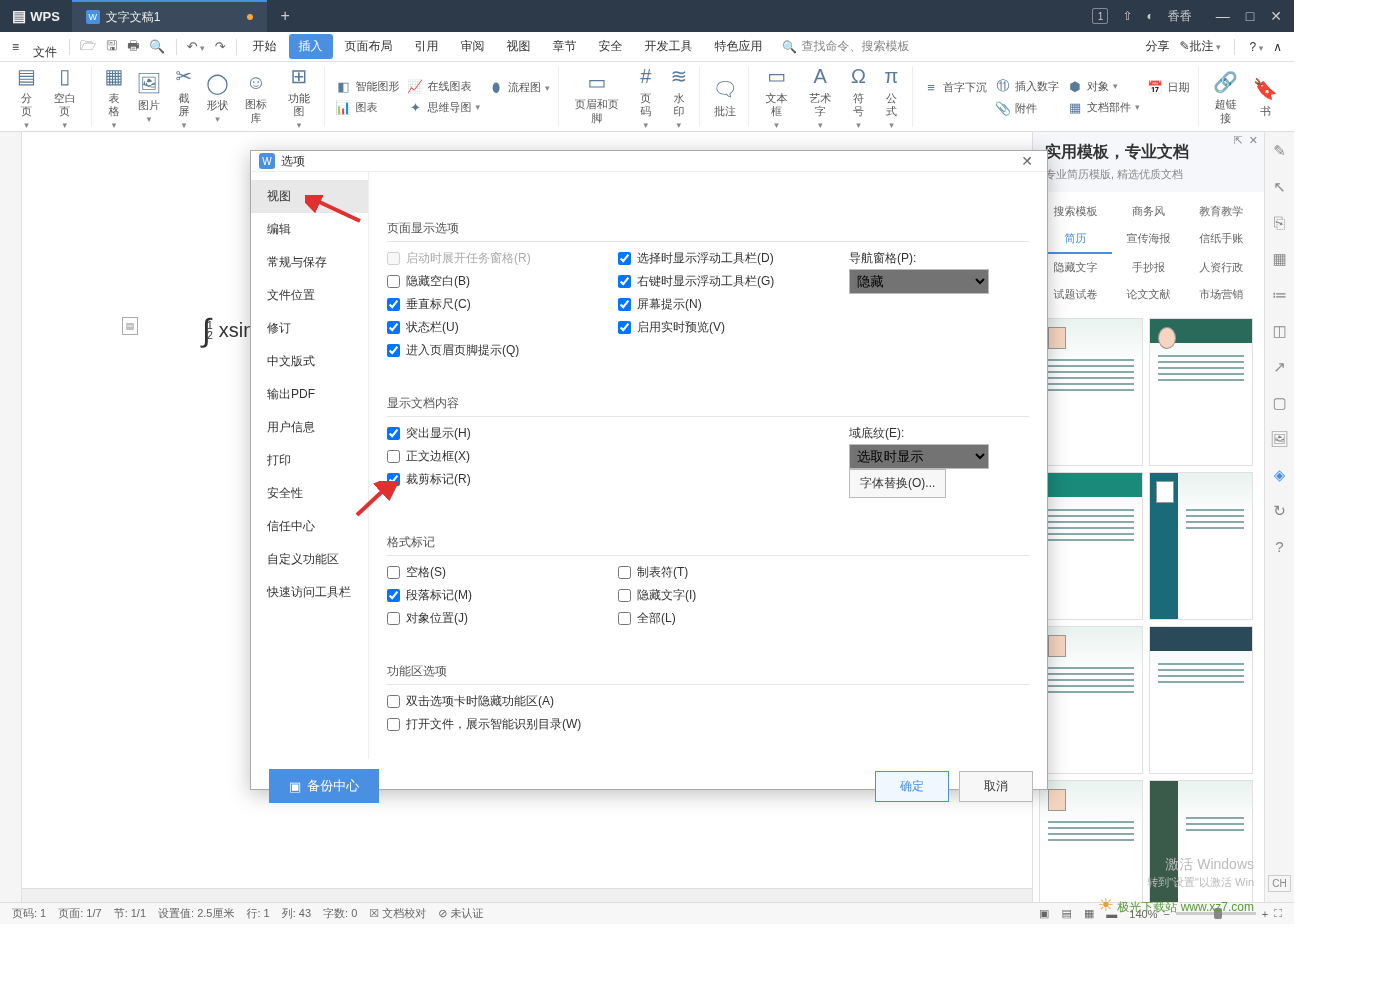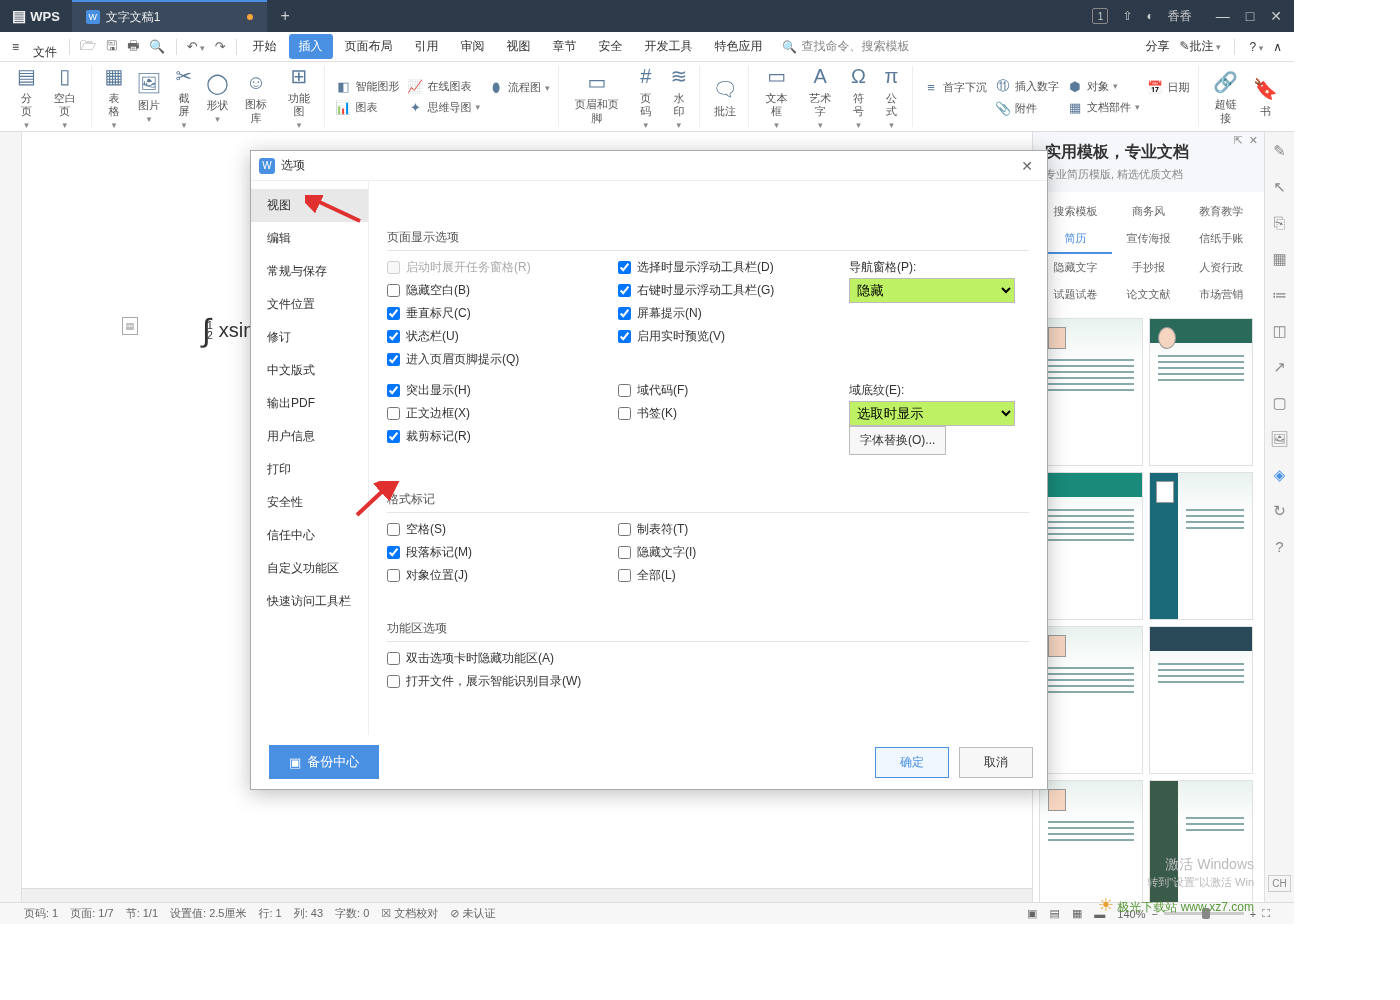--- a/index.html
+++ b/index.html
@@ -68,21 +68,21 @@
 .rightpanel .tmpl.alt .bar{ background:#2a6a5a;}
 .rightpanel .tmpl.side .bar{ width:28px; height:100%; background:#1a6a7a;}
 
 
 .sidebar-right { position:absolute; top:132px; right:0; bottom:22px; width:30px; background:#f5f5f5; border-left:1px solid #e0e0e0; display:flex; flex-direction:column; align-items:center; padding-top:10px; gap:18px; color:#888; font-size:15px;}
 .sidebar-right .sicon{ cursor:pointer;}
 .sidebar-right .sicon.active{ color:#4a90e2;}
 .sidebar-right .ch-label{ margin-top:auto; margin-bottom:10px; font-size:10px; border:1px solid #ccc; padding:2px 3px;}
 
 
-.statusbar { position:absolute; bottom:0; left:0; right:0; height:22px; background:#f7f7f7; border-top:1px solid #ddd; display:flex; align-items:center; font-size:11px; color:#666; padding:0 24px; gap:12px;}
+.statusbar { position:absolute; bottom:0; left:0; right:0; height:22px; background:#f7f7f7; border-top:1px solid #ddd; display:flex; align-items:center; font-size:11px; color:#666; padding:0 12px; gap:12px;}
 .statusbar .spacer{ flex:1;}
 .statusbar .zoom{ display:flex; align-items:center; gap:6px;}
 .statusbar .slider{ width:80px; height:3px; background:#ccc; position:relative;}
 .statusbar .slider .thumb{ position:absolute; left:48%; top:-4px; width:8px; height:11px; background:#888; border-radius:2px;}
 
 
 .dialog { position: absolute; left: 250px; top: 150px; width: 798px; height: 640px; background: #fff; border: 1px solid #aaa; box-shadow: 0 4px 20px rgba(0,0,0,0.25); display:flex; flex-direction:column;}
 .dialog .dlg-title { height: 30px; display: flex; align-items: center; padding: 0 8px; border-bottom: 1px solid #eee; }
 .dialog .dlg-title .dicon { width:16px; height:16px; background:#4a90e2; border-radius:3px; margin-right:6px; display:flex; align-items:center; justify-content:center; color:#fff; font-size:10px;}
 .dialog .dlg-title .close { margin-left:auto; cursor:pointer; font-size:14px; color:#666; padding: 2px 6px;}
@@ -93,21 +93,21 @@
 .dialog .dlg-content { flex:1; padding: 12px 18px; overflow:auto; font-size:12px;}
 .dialog .section-title { padding: 4px 0; border-bottom:1px solid #e5e5e5; margin-bottom:8px; color:#555;margin-top:32px;}
 .dialog .section { margin-bottom: 14px;}
 .dialog .row { display:flex; }
 .dialog .col { flex:1; display:flex; flex-direction:column; gap:6px;}
 .dialog .col3 { width:180px; display:flex; flex-direction:column; }
 .dialog label.chk { display:flex; align-items:center; gap:6px; cursor:pointer; color:#333;}
 .dialog label.chk input { width:13px; height:13px;}
 .dialog label.chk.disabled{ color:#aaa;}
 .dialog .field-label{ color:#333; margin-bottom:2px;}
-.dialog select { width: 166px; padding:3px; border:1px solid #bbb; background:#bef264;}
+.dialog select { width: 140px; padding:3px; border:1px solid #bbb; background:#737373;}
 .dialog .btn-sm { padding:5px 10px; border:1px solid #bbb; background:#f7f7f7; cursor:pointer; text-align:center; width:fit-content;}
 .dialog .dlg-footer { display:flex; padding: 10px 14px; gap:10px; border-top:0; align-items:center;}
 .dialog .backup-btn { background:#4a90e2; color:#fff; padding: 8px 20px; display:flex; align-items:center; gap:6px; cursor:pointer; margin-left:4px; font-size:13px;}
 .dialog .ok-btn { margin-left:auto; padding:6px 24px; border:1px solid #4a90e2; color:#4a90e2; background:#f0f7ff; cursor:pointer;}
 .dialog .cancel-btn { padding:6px 24px; border:1px solid #bbb; background:#f7f7f7; cursor:pointer;}
 
 
 .watermark{ position:absolute; right:40px; bottom:34px; font-size:14px; color:#bbb; pointer-events:none; text-align:right; line-height:1.4;}
 .site-logo{ position:absolute; right:40px; bottom:8px; font-size:12px; color:#5a9a3a;}
 .site-logo .sun{ color:#e8a030; font-size:18px;}
@@ -559,43 +559,34 @@
               </label>
             </div>
           <div class="col3">
             <div class="field-label">导航窗格(P):</div>
             <select><option>隐藏</option></select>
           </div>
         </div>
       </div>
 
       <div class="section">
+        <div class="section-title">显示文档内容</div>
         <div class="row">
           <div class="col" id="sec2c1">
               <label class="chk">
                 <input type="checkbox" checked="" style="">
                 <span>突出显示(H)</span>
               </label>
               <label class="chk">
                 <input type="checkbox" style="">
                 <span>正文边框(X)</span>
               </label>
               <label class="chk">
                 <input type="checkbox" checked="" style="">
                 <span>裁剪标记(R)</span>
-              </label>
-            </div>
-          <div class="col" id="sec2c2">
-              <label class="chk">
-                <input type="checkbox" style="">
-                <span>域代码(F)</span>
-              </label>
-              <label class="chk">
-                <input type="checkbox" style="">
-                <span>书签(K)</span>
               </label>
             </div>
           <div class="col3">
             <div class="field-label">域底纹(E):</div>
             <select><option>选取时显示</option></select>
             <div class="btn-sm">字体替换(O)...</div>
           </div>
         </div>
       </div>
 

